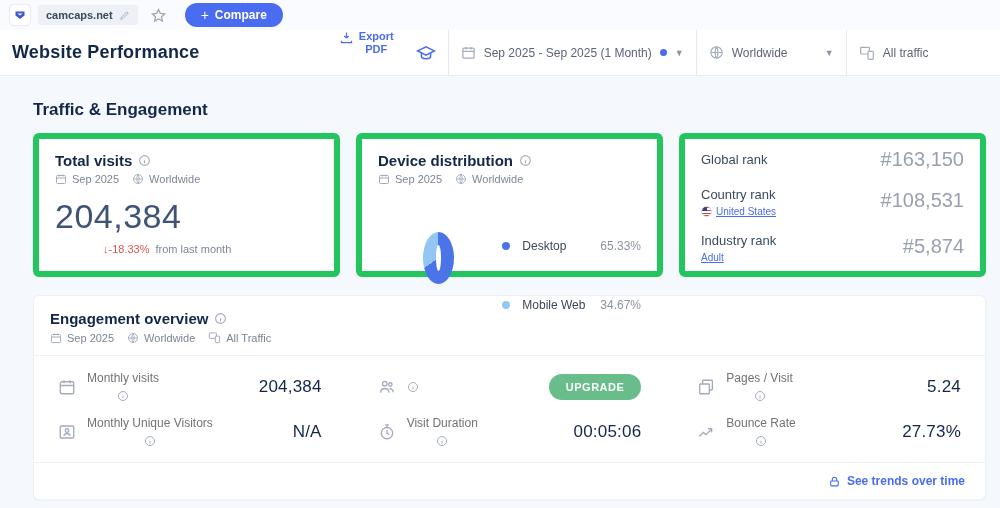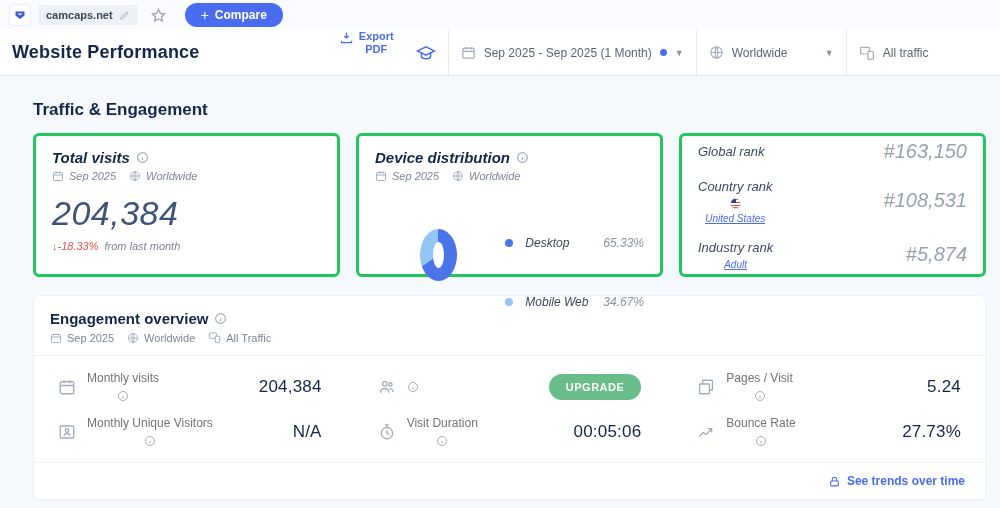--- a/index.html
+++ b/index.html
@@ -58,51 +58,51 @@
   .select-region { width:150px; }
   .select-region .caret { margin-left:auto; }
   .select-traffic { border-right:none; flex:1; }
 
   
   .content { padding:0 14px 0 33px; }
   .section-title { font-size:17px; font-weight:bold; color:#13274b; margin:24px 0 13px; }
 
   .cards-row { display:flex; gap:16px; }
   .card {
-    background:#fff; border:3px solid #22c55e; border-radius:6px;
-    box-shadow:0 1px 2px rgba(20,40,80,.04); width:307px; height:144px; padding:13px 16px;font-style:italic;
+    background:#fff; border:6px solid #22c55e; border-radius:6px;
+    box-shadow:0 1px 2px rgba(20,40,80,.04); width:307px; height:144px; padding:13px 16px;
   }
   .card-title-row { display:flex; align-items:center; gap:6px; font-size:15px; font-weight:bold; color:#13274b; }
   .card-sub { display:flex; align-items:center; gap:5px; font-size:11px; color:#7d8597; margin-top:4px; }
   .card-sub .gap { width:3px; }
 
   .big-number { font-size:34px; color:#3e5377; margin-top:12px; letter-spacing:.5px; }
   .change-row { margin-top:7px; font-size:11px; display:flex; gap:6px; align-items:baseline; }
-  .change-neg { color:#d9584b; }
+  .change-neg { color:#d9584b;margin-left:48px; }
   .change-note { color:#7d8597; }
 
   
   .device-body { display:flex; align-items:center; margin-top:18px; }
   .donut {
     width:52px; height:52px; border-radius:50%; margin-left:45px; position:relative; cursor:default;
   }
   .donut::after {
     content:""; position:absolute; inset:13px; background:#fff; border-radius:50%;
   }
   .legend { margin-left:48px; display:flex; flex-direction:column; gap:9px; }
   .legend-row { display:flex; align-items:center; font-size:12px;margin-top:36px; }
   .legend-dot { width:8px; height:8px; border-radius:50%; margin-right:12px; }
   .legend-label { color:#3b4859; width:78px; }
   .legend-value { color:#8b93a2; }
 
   
   .rank-card { padding:10px 16px; display:flex; flex-direction:column; justify-content:center; }
   .rank-row { display:flex; align-items:center; justify-content:space-between; padding:7px 0; }
   .rank-label { font-size:13px; color:#3b4a61; }
-  .rank-link-row { display:flex; align-items:center; gap:4px; margin-top:3px;flex-direction:column; }
+  .rank-link-row { display:flex; align-items:center; gap:4px; margin-top:3px; }
   .rank-link { font-size:10px; color:#4a6cf0; text-decoration:underline; }
   .rank-value { font-size:20px; color:#98a0b1; font-weight:normal; }
   .rank-divider { width:132px; height:1px; background:#e4e7ed; }
   .flag-us {
     width:11px; height:11px; border-radius:50%; overflow:hidden; position:relative;
     background:repeating-linear-gradient(#c94747 0 1.4px,#fff 1.4px 2.8px);
     border:.5px solid #d8dbe2;
   }
   .flag-us::after { content:""; position:absolute; left:0; top:0; width:5px; height:4px; background:#33427e; }
 

